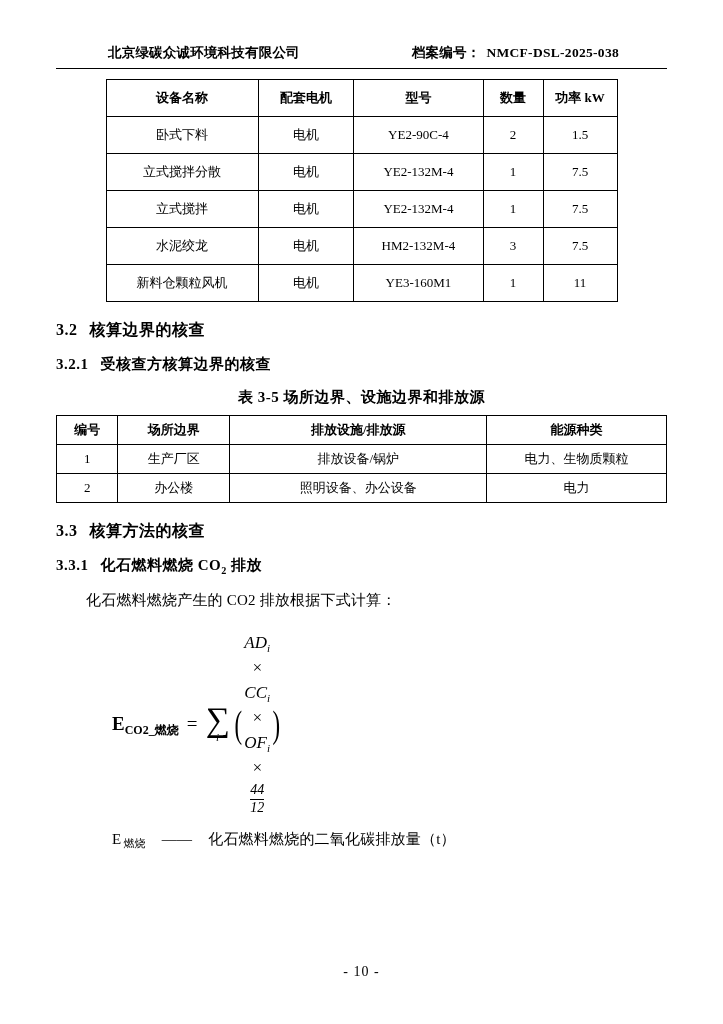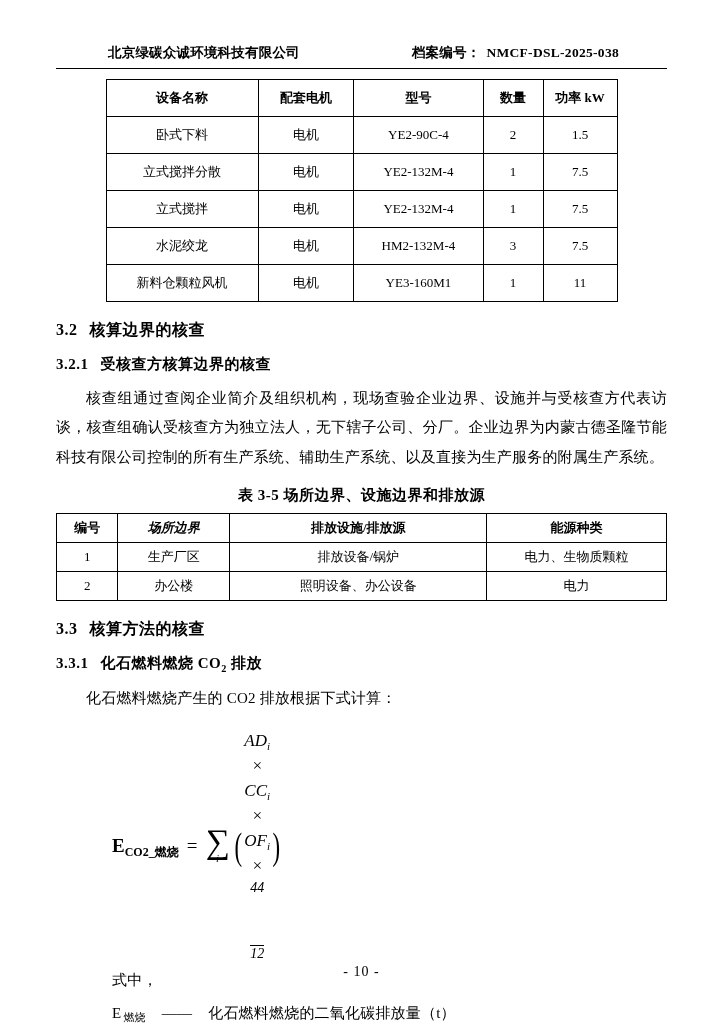--- a/index.html
+++ b/index.html
@@ -124,21 +124,21 @@
   }
 
   
   #boundary-table {
     width: 100%;
     font-size: 13px;
     border-radius: 13px;
   }
   #boundary-table td { height: 16px; padding: 5px 2px; }
   #boundary-table .b0 { width: 58px; }
-  #boundary-table .b1 { width: 110px; font-style: italic; }
+  #boundary-table .b1 { width: 110px; }
   #boundary-table .b2 { width: 260px; }
   #boundary-table .b3 { width: 180px; }
 
   
   .formula-line {
     margin: 18px 0 10px 0;
     padding-left: 56px;
     font-family: "Liberation Serif", serif;
     display: flex;
     align-items: center;
@@ -197,21 +197,20 @@
     top: 4px;
   }
   .frac {
     display: inline-flex;
     flex-direction: column;
     align-items: center;
     font-style: italic;
     font-size: 14px;
     line-height: 1.05;
     margin: 0 2px;
-    gap: 48px;
   }
   .frac .den {
     border-top: 1.2px solid #000;
     padding-top: 1px;
   }
   .frac .num2 { padding-bottom: 1px; }
 
   .note-line {
     font-size: 15px;
     margin: 10px 0 6px 0;
@@ -315,21 +314,20 @@
   </table>
 
   <h2 class="sec">
     <span class="num latin">3.2</span><span>核算边界的核查</span>
   </h2>
 
   <h3 class="subsec">
     <span class="num latin">3.2.1</span><span>受核查方核算边界的核查</span>
   </h3>
 
-  <p class="body">核查组通过查阅企业简介及组织机构，现场查验企业边界、设施并与受核查方代表访谈，核查组确认受核查方为独立法人，无下辖子公司、分厂。企业边界为内蒙古德圣隆节能科技有限公司控制的所有生产系统、辅助生产系统、以及直接为生产服务的附属生产系统。</p>
 
   <div class="table-caption">表 3-5  场所边界、设施边界和排放源</div>
 
   <table class="doc-table" id="boundary-table">
     <thead>
       <tr>
         <td class="b0">编号</td>
         <td class="b1">场所边界</td>
         <td class="b2">排放设施/排放源</td>
         <td class="b3">能源种类</td>
@@ -382,21 +380,20 @@
       <span><span>OF</span><span class="isub">i</span></span>
       <span>×</span>
       <span class="frac">
         <span class="num2">44</span>
         <span class="den">12</span>
       </span>
     </span>
     <span class="paren">)</span>
   </div>
 
-  <div class="note-line">式中，</div>
 
   <div class="def-line">
     <span class="sym">
       <span>E</span>
         <span class="s-sub">燃烧</span>
     </span>
     <span class="dash">——</span>
     <span>化石燃料燃烧的二氧化碳排放量（t）</span>
   </div>
 

